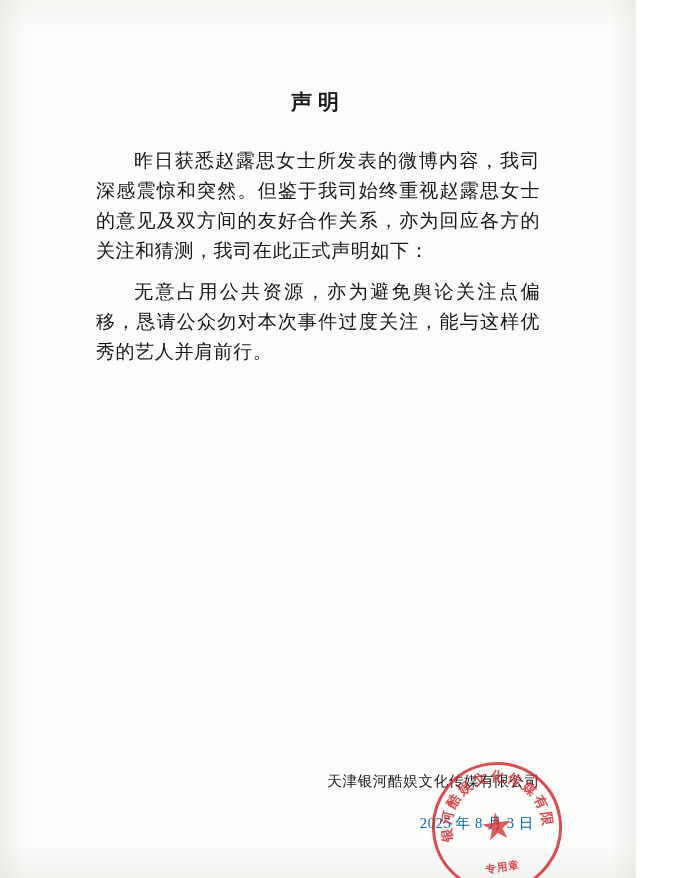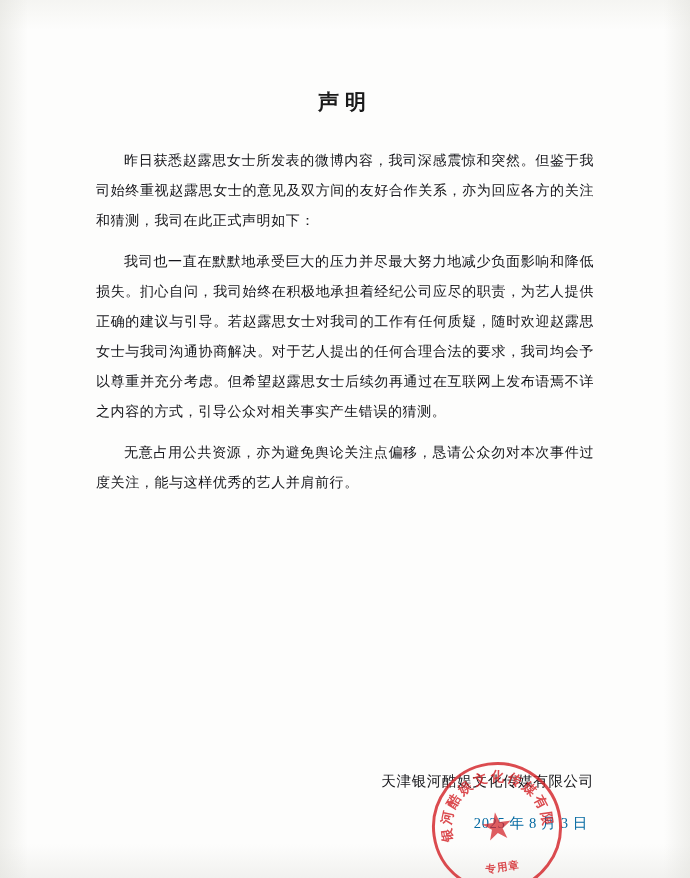--- a/index.html
+++ b/index.html
@@ -5,21 +5,21 @@
   html, body {
     margin: 0;
     padding: 0;
     background: #ffffff;
   }
   body {
     font-family: "Liberation Serif", "DejaVu Serif", serif;
   }
   .page {
     position: relative;
-    width: 690px;
+    width: 636px;
     height: 878px;
     background: #fdfdfb;
     overflow: hidden;
   }
   
   .paper-bg {
     position: absolute;
     inset: 0;
     background:
       linear-gradient(90deg, rgba(225,225,220,0.55) 0px, rgba(255,255,255,0) 28px),
@@ -38,21 +38,21 @@
     text-align: center;
     font-size: 21px;
     font-weight: bold;
     letter-spacing: 6px;
     color: #1a1a1a;
     margin-top: 88px;
     margin-bottom: 30px;
     font-family: "Liberation Serif", "DejaVu Serif", serif;
   }
   .para {
-    font-size: 14px;
+    font-size: 19px;
     line-height: 30px;
     color: #15151a;
     text-align: justify;
     text-justify: inter-character;
     text-indent: 2em;
     margin: 11px 0 4px 0;
     letter-spacing: 0.6px;
   }
   .signature-block {
     position: absolute;
@@ -133,21 +133,20 @@
 <body>
 
 <div class="page">
   <div class="paper-bg"></div>
 
   <div class="doc">
 
     <div class="doc-title">声明</div>
 
     <p class="para">昨日获悉赵露思女士所发表的微博内容，我司深感震惊和突然。但鉴于我司始终重视赵露思女士的意见及双方间的友好合作关系，亦为回应各方的关注和猜测，我司在此正式声明如下：</p>
-    <p class="para">我司也一直在默默地承受巨大的压力并尽最大努力地减少负面影响和降低损失。扪心自问，我司始终在积极地承担着经纪公司应尽的职责，为艺人提供正确的建议与引导。若赵露思女士对我司的工作有任何质疑，随时欢迎赵露思女士与我司沟通协商解决。对于艺人提出的任何合理合法的要求，我司均会予以尊重并充分考虑。但希望赵露思女士后续勿再通过在互联网上发布语焉不详之内容的方式，引导公众对相关事实产生错误的猜测。</p>
     <p class="para">无意占用公共资源，亦为避免舆论关注点偏移，恳请公众勿对本次事件过度关注，能与这样优秀的艺人并肩前行。</p>
 
   </div>
 
   <div class="signature-block">
     <div class="sign-company">天津银河酷娱文化传媒有限公司</div>
     <div class="sign-date">2025 年 8 月 3 日</div>
   </div>
 
   <div class="seal">

